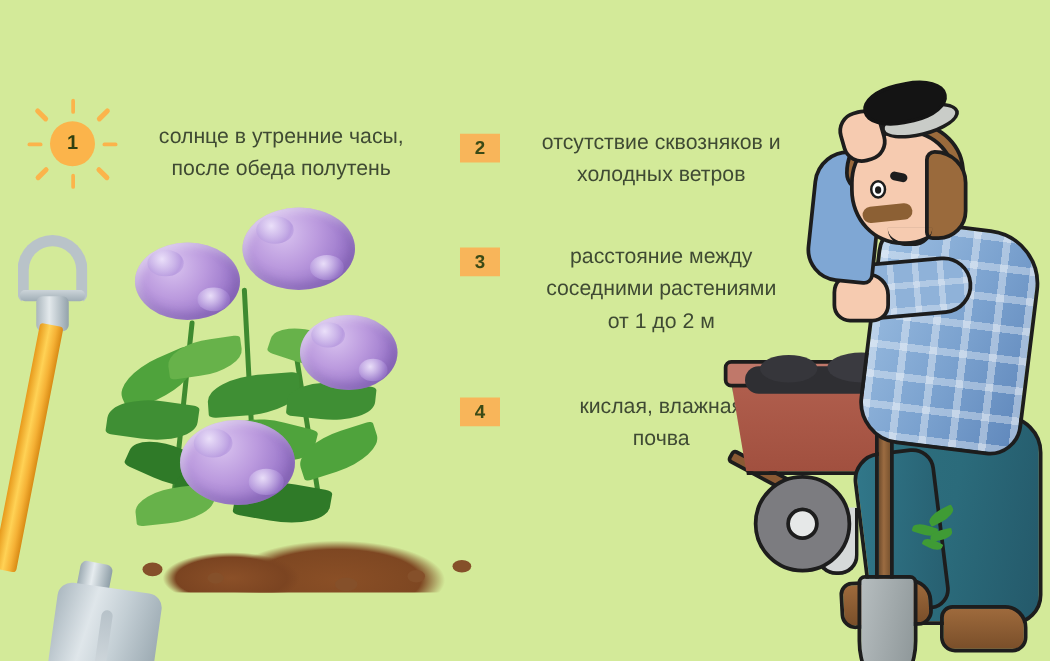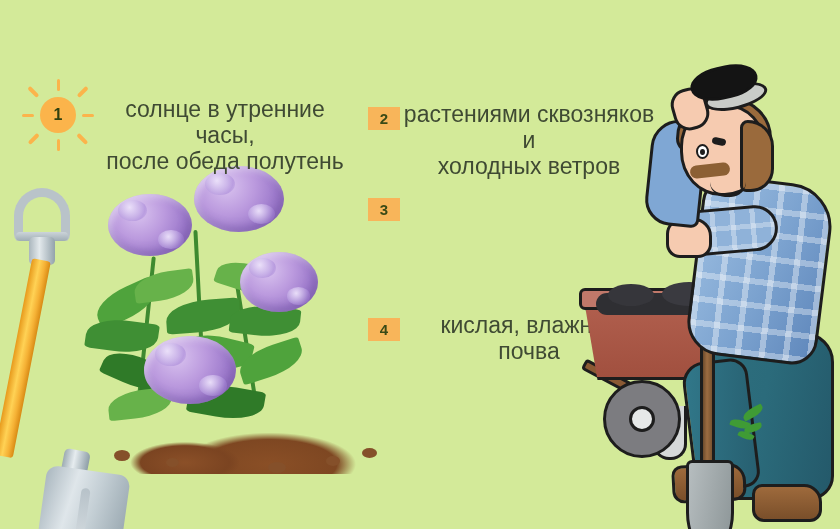--- a/index.html
+++ b/index.html
@@ -12,21 +12,21 @@
 
   
   .title{
     position:absolute;left:0;top:27px;width:840px;text-align:center;
     font-size:23.5px;font-weight:bold;color:#3e5a17;letter-spacing:.2px;
   }
 
   
   .item{position:absolute;}
   .item-text{
-    font-size:23px;color:#3f4a33;line-height:26px;white-space:pre-line;
+    font-size:17px;color:#3f4a33;line-height:26px;white-space:pre-line;
   }
   .badge{
     position:absolute;width:32px;height:23px;background:#f9b košík;
   }
   .badge{background:#f8b55a;}
   .badge span{
     display:block;width:100%;height:100%;line-height:23px;text-align:center;
     font-size:15px;font-weight:bold;color:#3a4a16;
   }
 
@@ -337,26 +337,31 @@
   </div>
   <div class="item" id="item1">
     <div class="item-text">солнце в утренние часы,
 после обеда полутень</div>
   </div>
 
   <div class="badge" id="badge2">
     <span>2</span>
   </div>
   <div class="item" id="item2">
-    <div class="item-text">растениями сквозняков и
+    <div class="item-text">отсутствие сквозняков и
 холодных ветров</div>
   </div>
 
   <div class="badge" id="badge3">
     <span>3</span>
+  </div>
+  <div class="item" id="item3">
+    <div class="item-text">расстояние между
+соседними растениями
+от 1 до 2 м</div>
   </div>
 
   <div class="badge" id="badge4">
     <span>4</span>
   </div>
   <div class="item" id="item4">
     <div class="item-text">кислая, влажная
 почва</div>
   </div>
 

